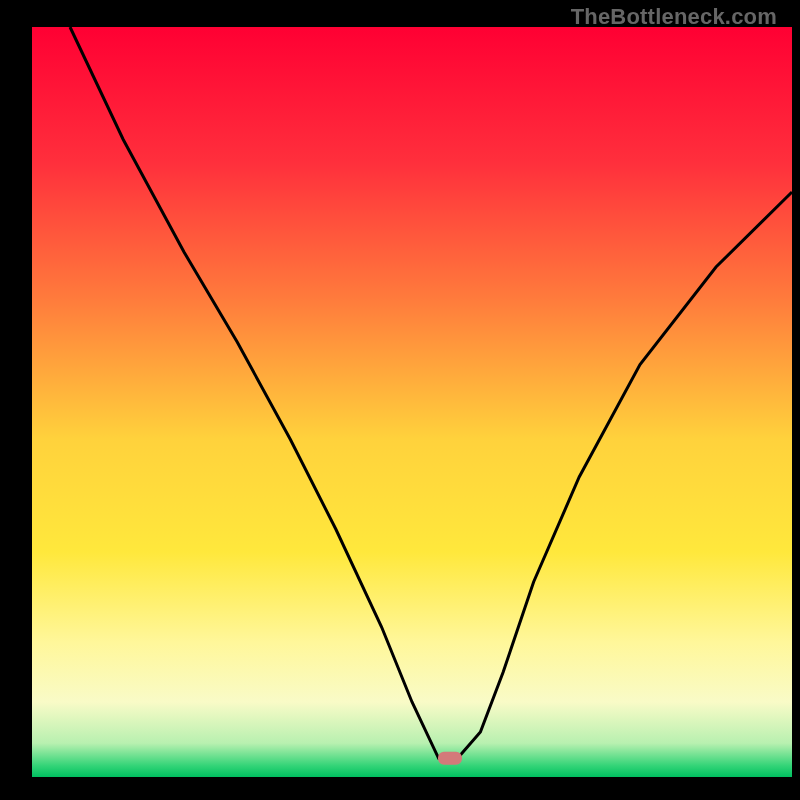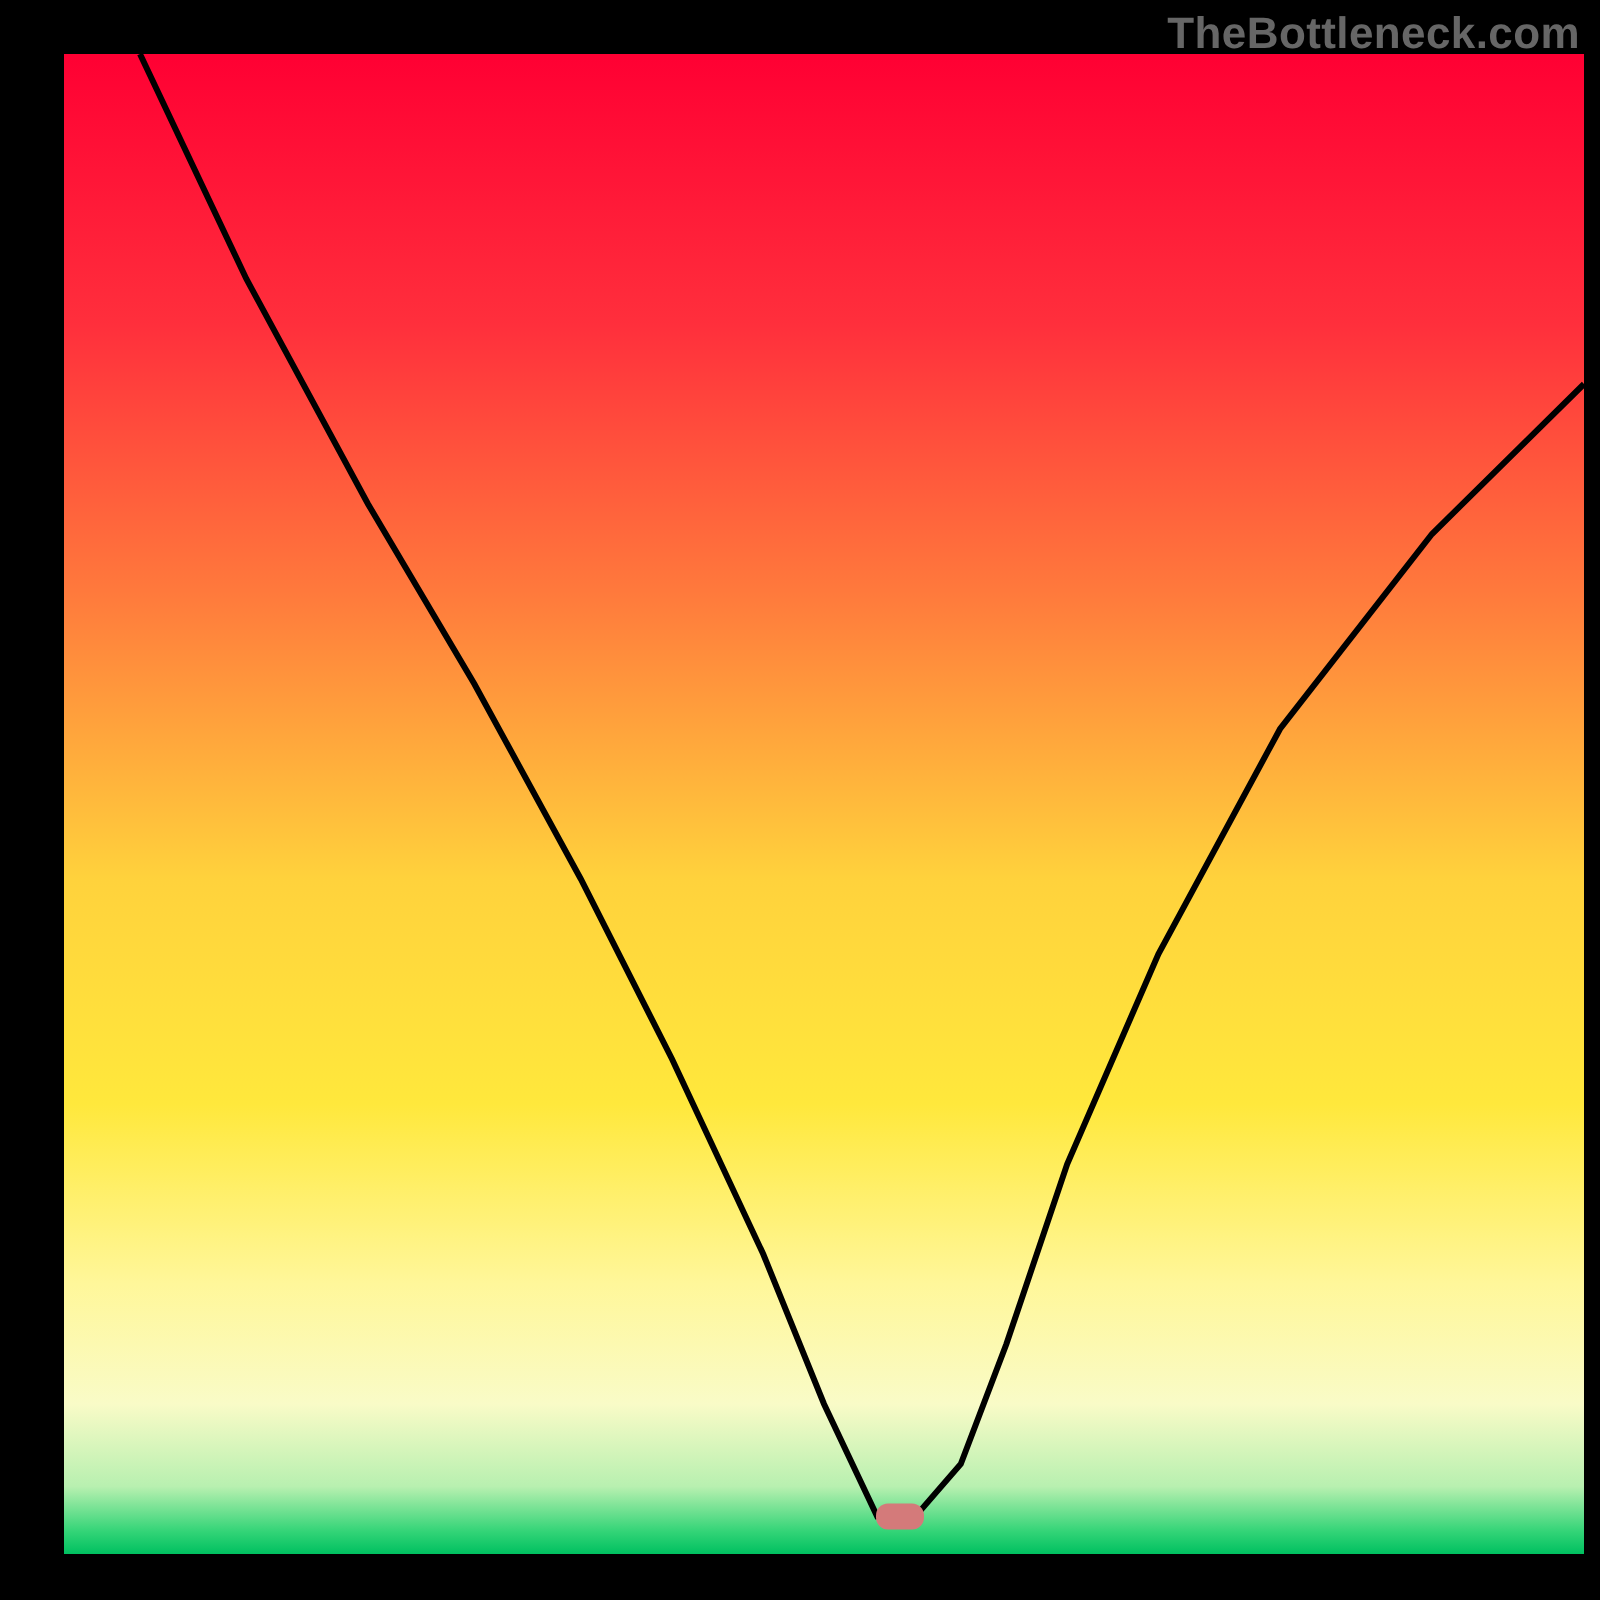--- a/index.html
+++ b/index.html
@@ -13,21 +13,21 @@
   }
   .frame {
     position: relative;
     width: 800px;
     height: 800px;
     background: #000;
   }
   .watermark {
     position: absolute;
     top: 4px;
-    right: 10px;
+    right: 23px;
     color: #666;
     font-size: 22px;
     font-weight: bold;
     letter-spacing: 0.2px;
     z-index: 5;
   }
   svg {
     display: block;
   }
 </style>

